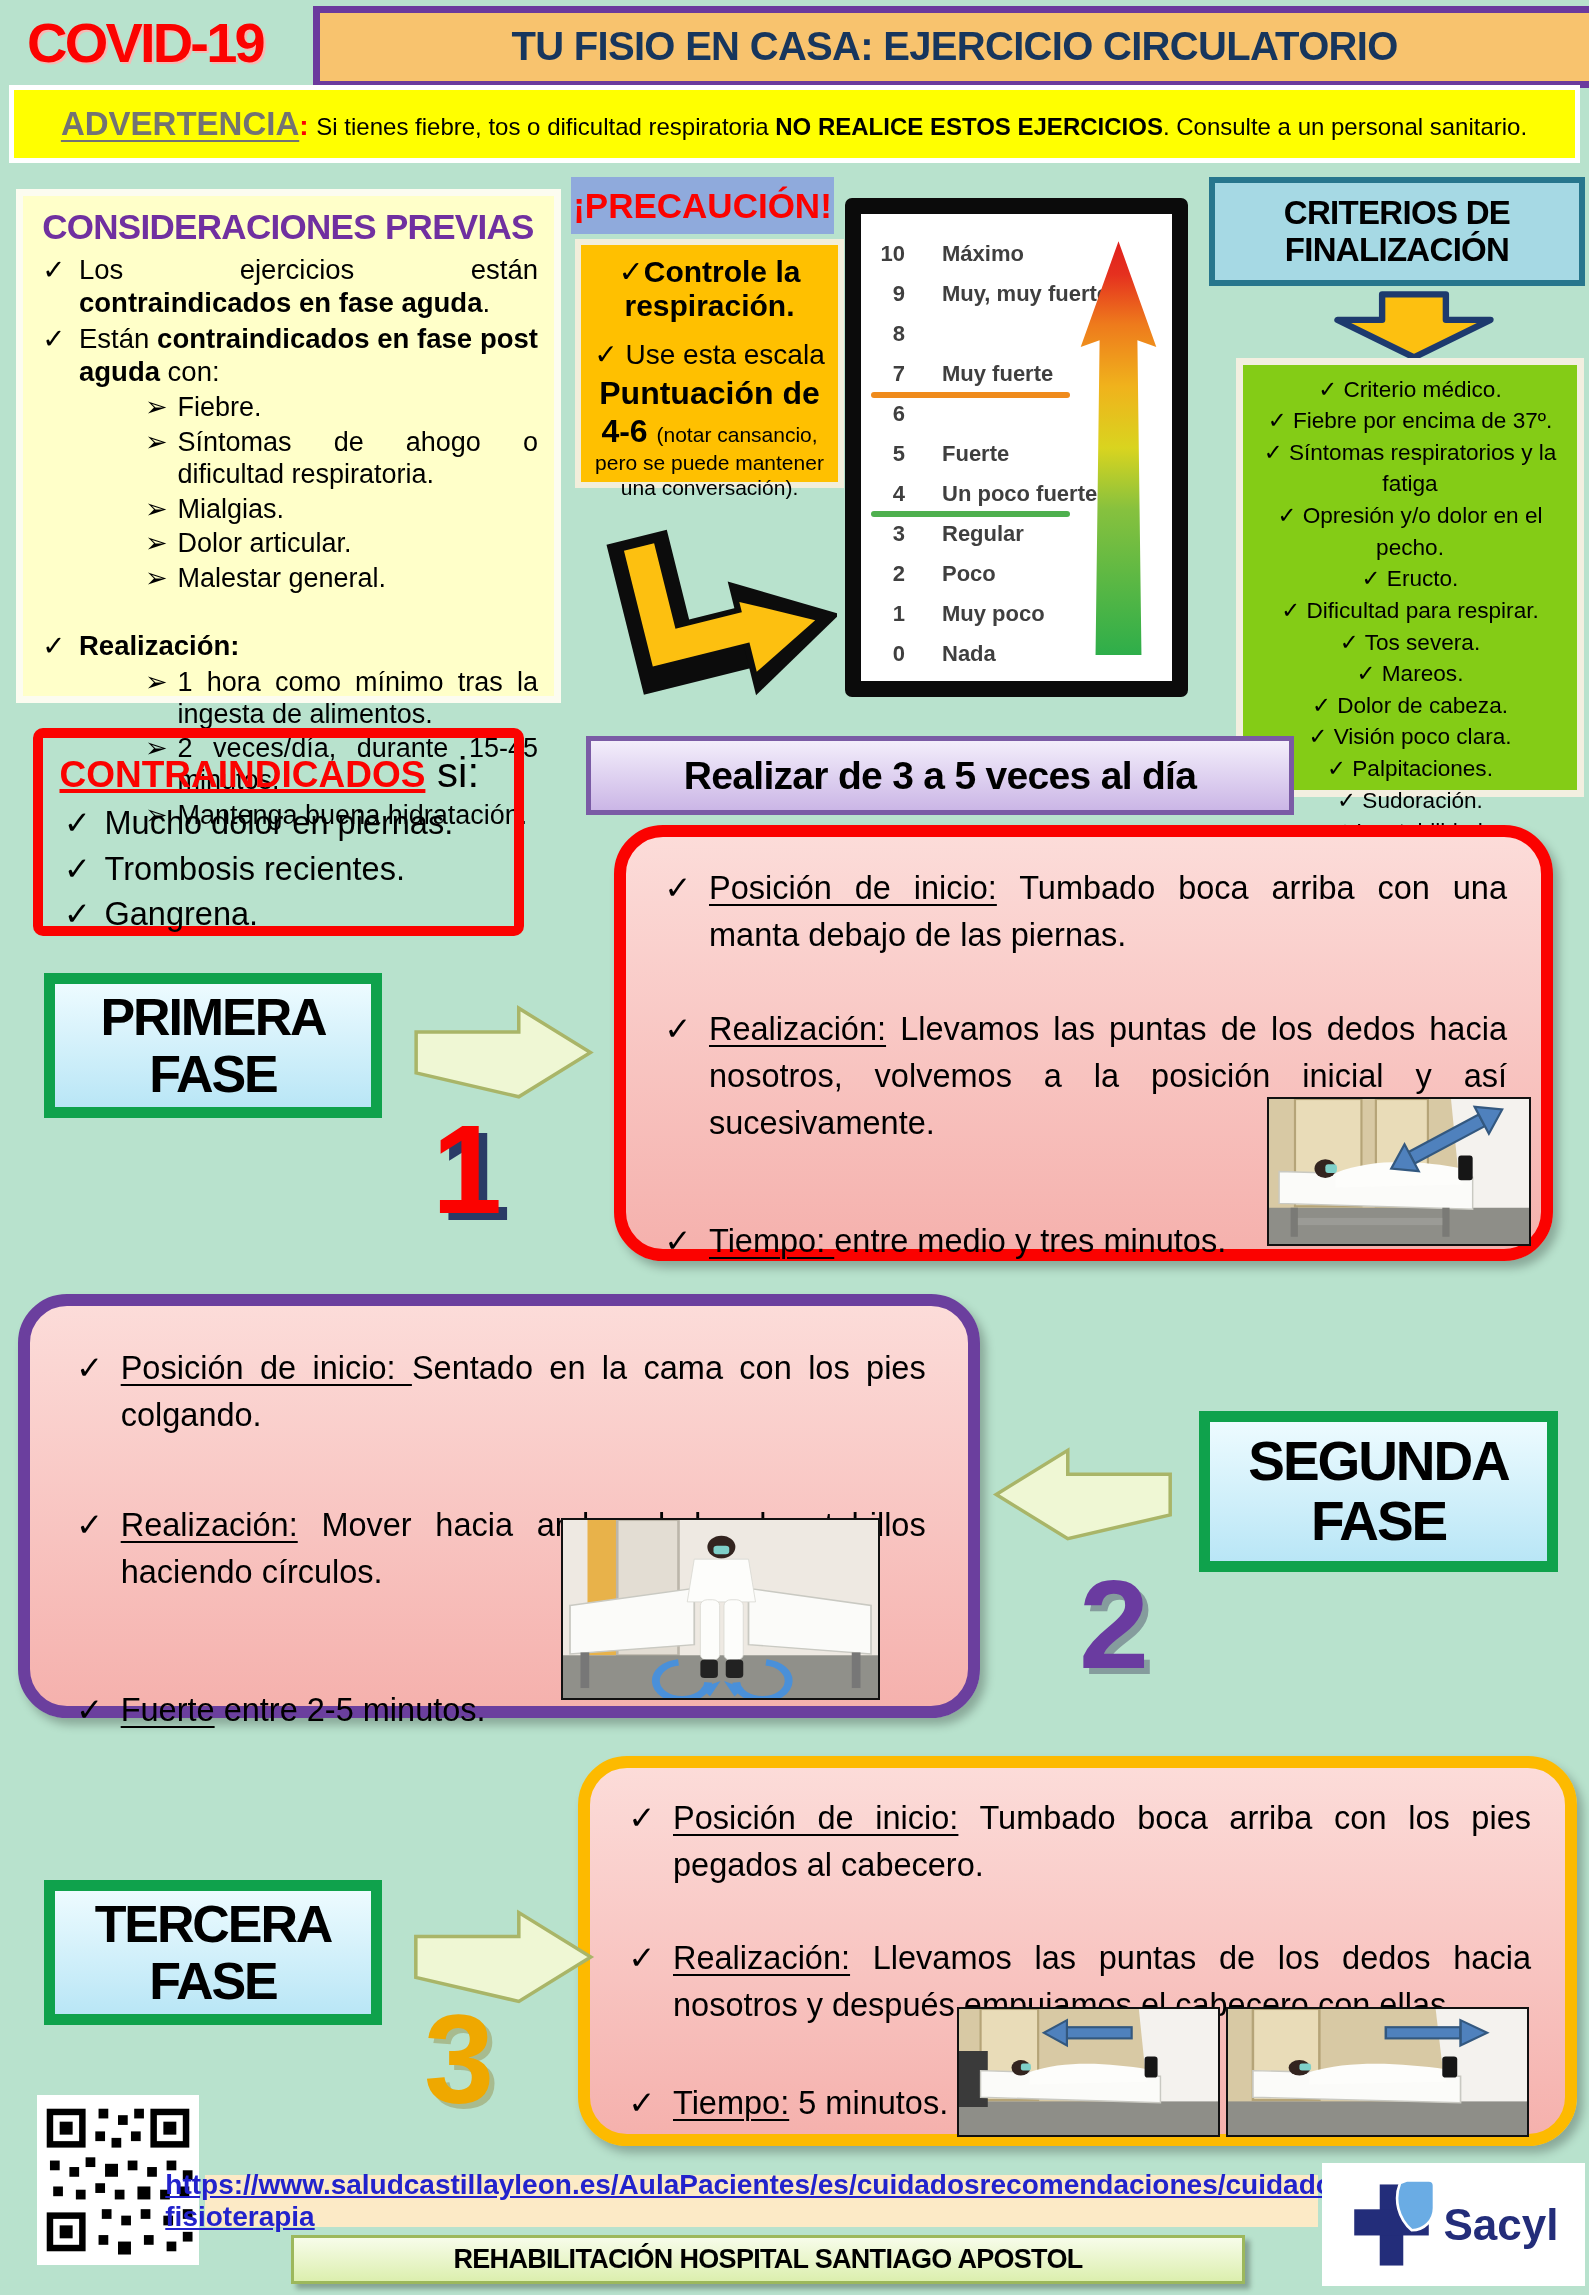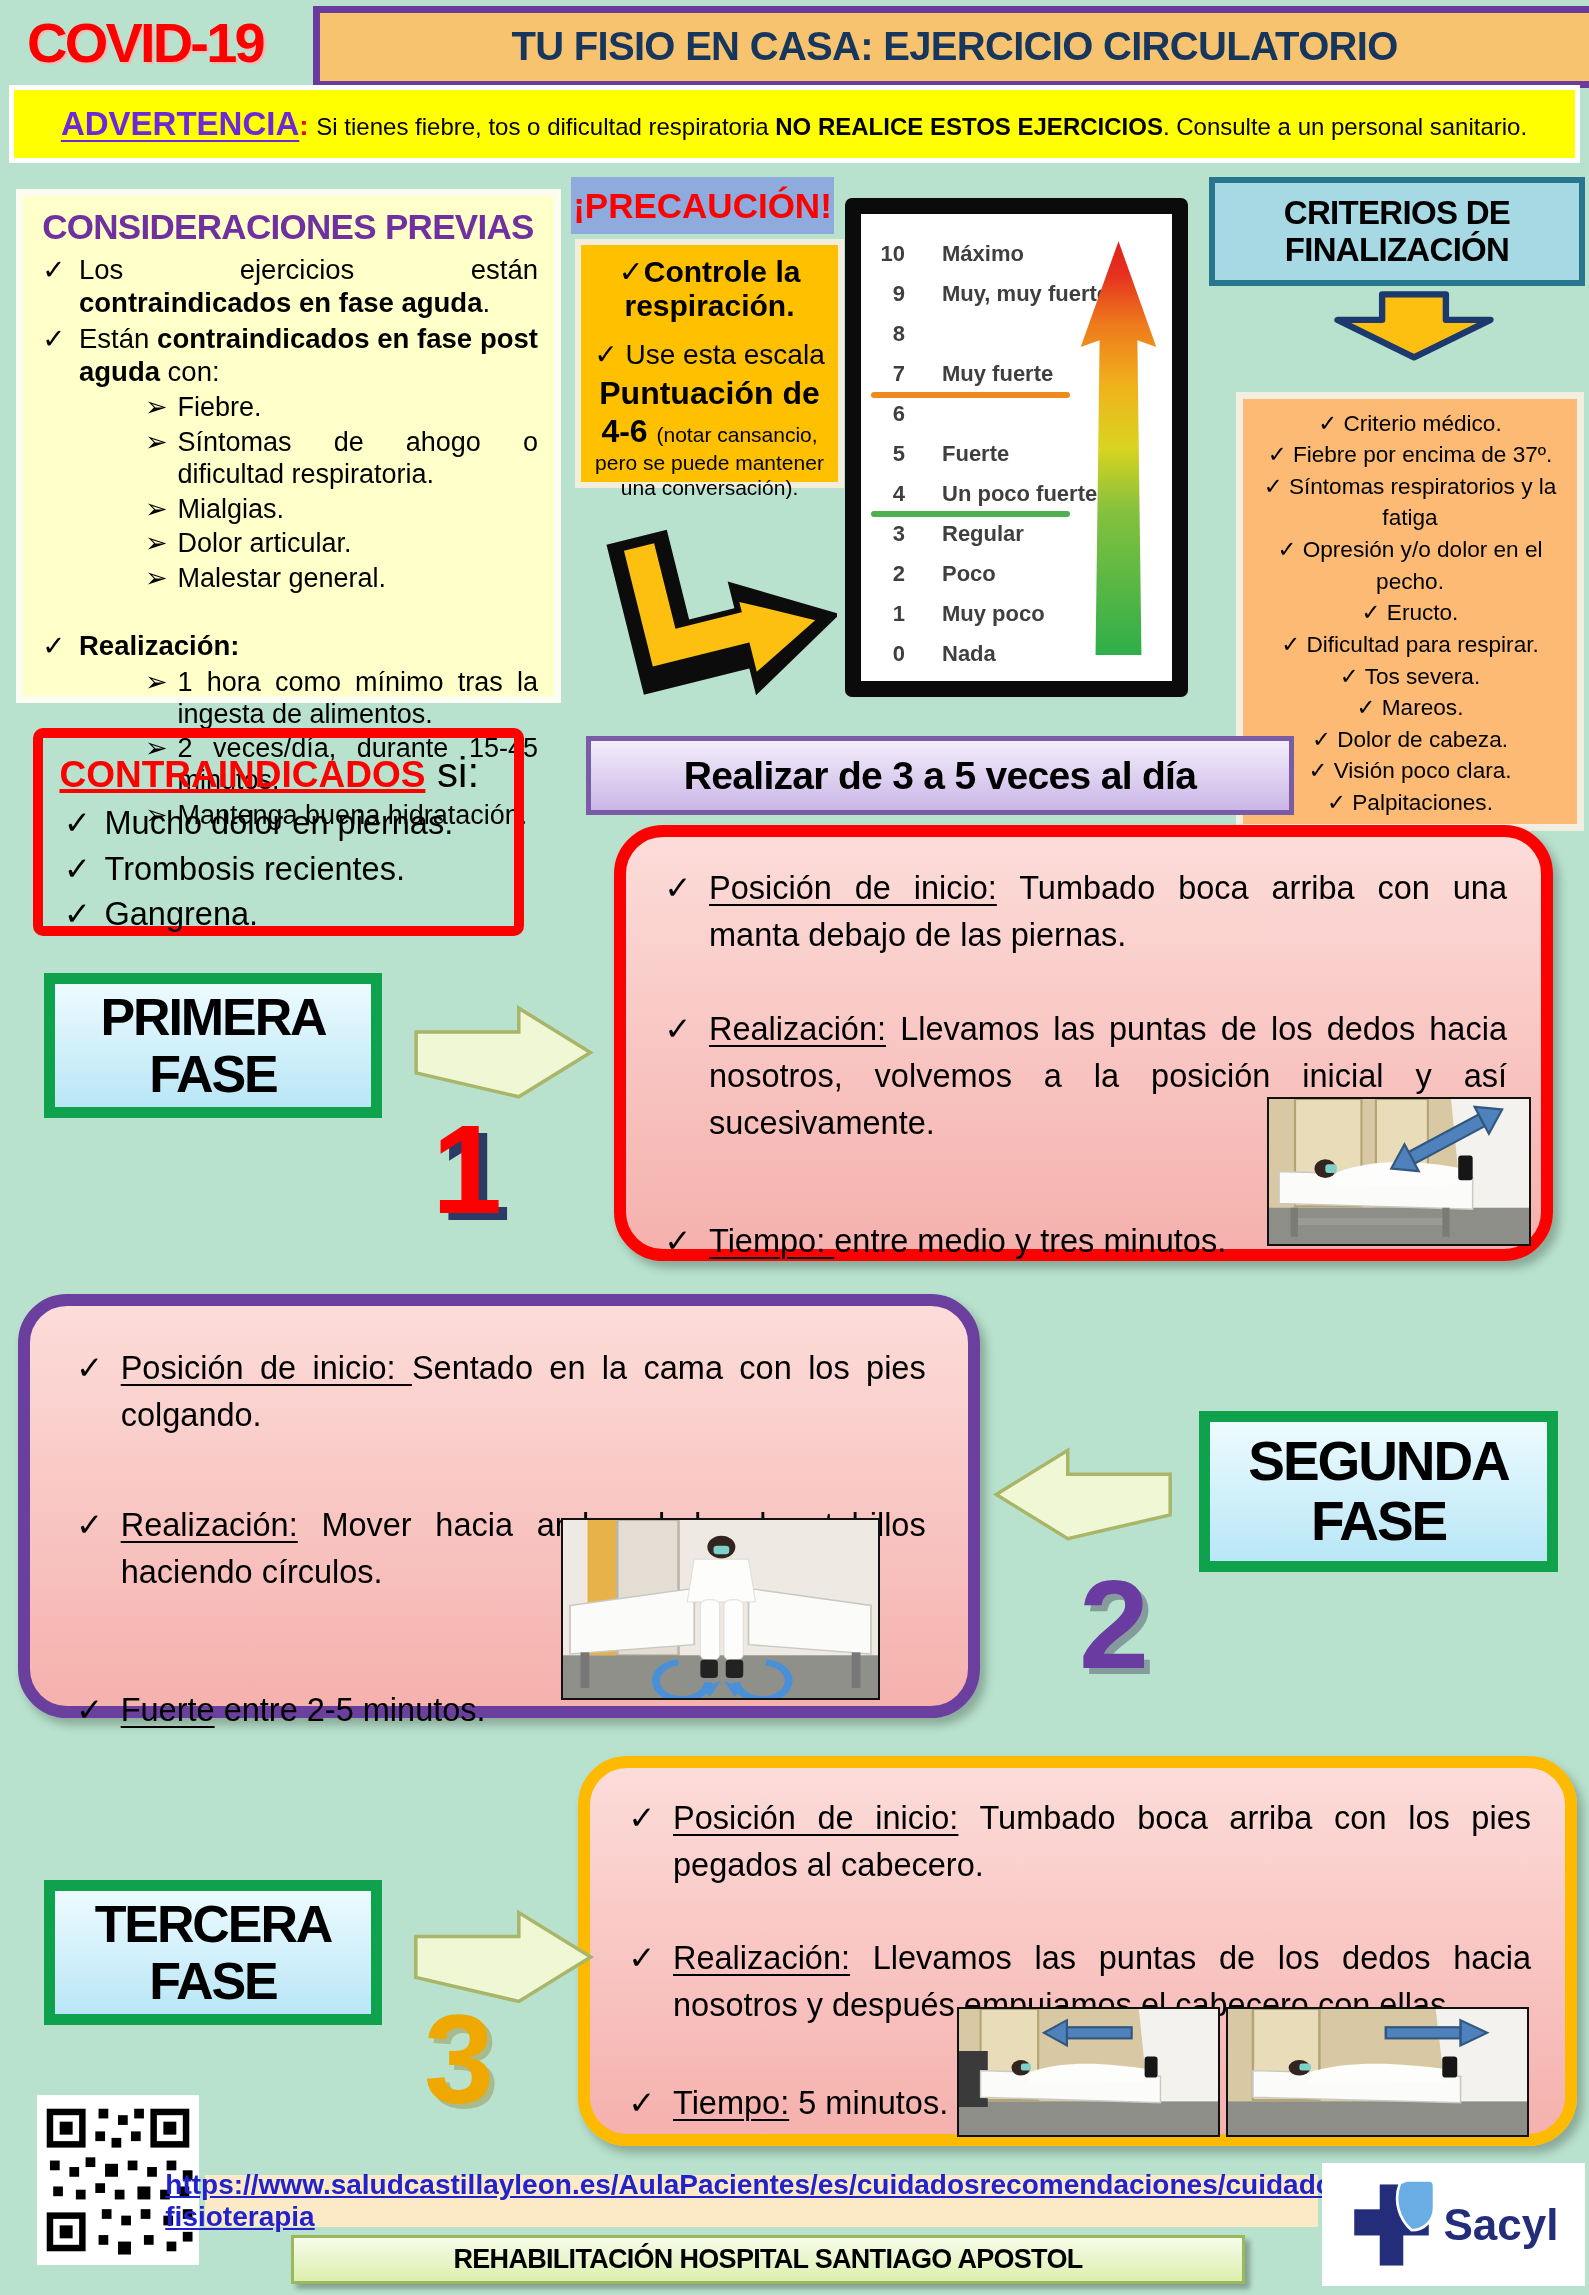--- a/index.html
+++ b/index.html
@@ -10,21 +10,21 @@
   .u{text-decoration:underline;text-decoration-thickness:2.1px;text-underline-offset:5px;}
 
   
   .covid{left:27px;top:10px;width:283px;height:67px;font-size:56px;font-weight:900;color:#fb0200;
          letter-spacing:-2.8px;text-shadow:2.1px 2.1px 0 #f7b9b4;}
   .titlebox{left:313px;top:5.7px;width:1269px;height:68px;background:#f8c36e;border:7px solid #6b3a9d;
             display:flex;align-items:center;justify-content:center;}
   .titlebox span{font-size:40px;font-weight:900;color:#17365d;letter-spacing:-0.7px;}
   .advert{left:8.5px;top:85px;width:1561px;height:68px;background:#ffff00;border:5.7px solid #ffffff;
           display:flex;align-items:center;justify-content:center;font-size:24px;}
-  .advert .big{font-size:33px;font-weight:900;color:#6d28d9;}
+  .advert .big{font-size:33px;font-weight:900;color:#737373;}
   .advert .colon{font-size:28px;font-weight:900;color:#fb0200;}
 
   
   .consid{left:15.5px;top:189px;width:545px;height:514px;background:#ffffc9;border:7px solid #fcfcf0;
           padding:11.3px 15.5px;box-sizing:border-box;}
   .consid h2{margin:0 0 7px 4.2px;font-size:35px;color:#7030a0;letter-spacing:-0.7px;}
   .citem{position:relative;padding-left:41px;font-size:27.5px;line-height:1.18;margin-bottom:4.2px;text-align:justify;}
   .chk{position:absolute;left:4.2px;top:0;}
   .sub{position:relative;margin-left:107px;padding-left:32.5px;font-size:27px;line-height:1.18;
        margin-bottom:2.8px;text-align:justify;}
@@ -52,22 +52,22 @@
   .bar{position:absolute;left:10px;width:199px;height:6.4px;border-radius:3.5px;}
   .bar.or{top:178px;background:#ef8b1c;}
   .bar.gr{top:297px;background:#4eb04e;}
   .gradarrow{position:absolute;right:11.3px;top:17px;}
 
   
   .crithead{left:1209px;top:177px;width:376px;height:109px;background:#a6d9e4;border:6.4px solid #27768d;
             box-sizing:border-box;display:flex;flex-direction:column;align-items:center;justify-content:center;
             font-size:33px;font-weight:900;line-height:1.1;letter-spacing:-0.7px;}
   .downarrow{left:1329px;top:290px;width:170px;height:71px;}
-  .critbox{left:1236px;top:358px;width:348px;height:439px;background:#fdba74;border:7px solid #f3efe0;
-           box-sizing:border-box;padding:8.5px 5.7px;text-align:center;margin-top:34px;}
+  .critbox{left:1236px;top:358px;width:348px;height:439px;background:#84cc16;border:7px solid #f3efe0;
+           box-sizing:border-box;padding:8.5px 5.7px;text-align:center;}
   .critbox .ci{font-size:22.6px;line-height:1.4;}
 
   
   .contra{left:32.5px;top:728px;width:491px;height:208px;border:10.6px solid #fb0200;border-radius:10px;
           box-sizing:border-box;padding:11.3px 17px;}
   .contra .t{font-size:37px;margin-bottom:7px;}
   .contra .t .red{color:#fb0200;font-weight:900;text-decoration:underline;text-decoration-thickness:3.5px;}
   .contra .t .si{font-size:42px;}
   .contra .citem{font-size:32.5px;margin-bottom:7px;padding-left:45px;}
 

